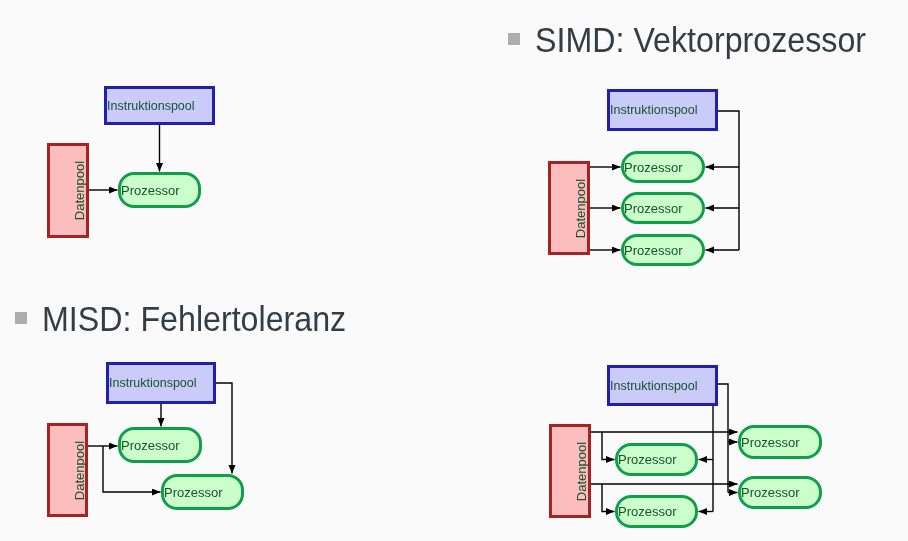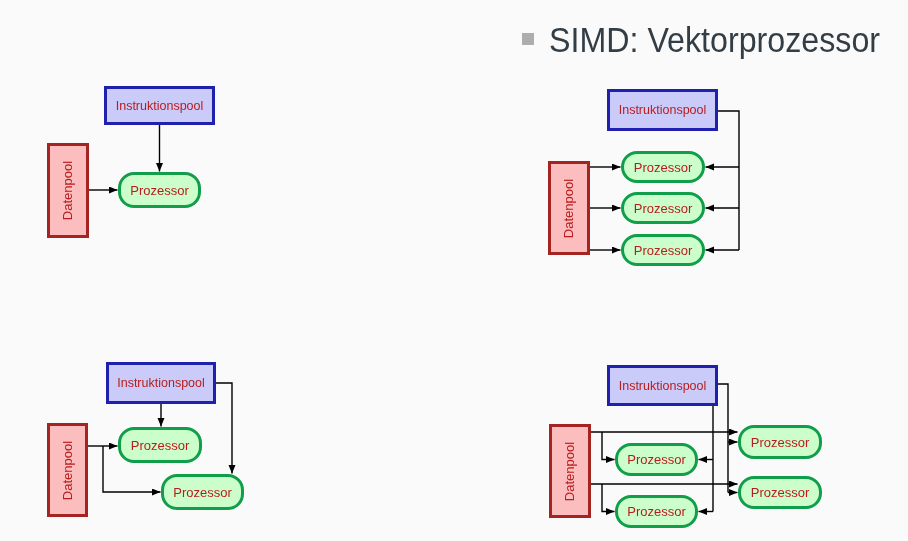--- a/index.html
+++ b/index.html
@@ -25,22 +25,22 @@
   }
   .heading .heading-text{
     display:inline-block;
     transform:scaleX(0.92);
     transform-origin:0 50%;
   }
 
   
   .box{
     position:absolute;box-sizing:border-box;
-    display:flex;align-items:center;justify-content:center;
-    color:#b91c1c;text-align:center;white-space:nowrap;
+    display:flex;align-items:center;
+    color:#14532d;text-align:center;white-space:nowrap;
   }
   .box.blue{
     background:var(--instruction-fill,#cbcbfa);
     border:3px solid var(--instruction-border,#2020af);
     font-size:12.5px;
   }
   .box.green{
     background:var(--processor-fill,#ccfecc);
     border:3px solid var(--processor-border,#109e4a);
     border-radius:16px;
@@ -66,23 +66,27 @@
     stroke-width:1.4;
     fill:none;
     stroke-linejoin:miter;
   }
 </style>
 </head>
 <body style="background: rgb(250, 250, 250);">
 
 <div class="stage">
 
-  <div class="heading" style="left:522px;top:19px">
+  <div class="heading" style="left:508px;top:19px">
     <span class="bullet"></span>
     <span class="heading-text">SIMD: Vektorprozessor</span>
+  </div>
+  <div class="heading" style="left:15px;top:298px">
+    <span class="bullet"></span>
+    <span class="heading-text">MISD: Fehlertoleranz</span>
   </div>
 
   <div class="box blue" style="left:104px;top:86px;width:111px;height:39px">
     <span>Instruktionspool</span>
   </div>
   <div class="box red" style="left:47px;top:143px;width:42px;height:95px">
     <span class="vlabel">Datenpool</span>
   </div>
   <div class="box green" style="left:118px;top:172px;width:83px;height:36px">
     <span>Prozessor</span>

